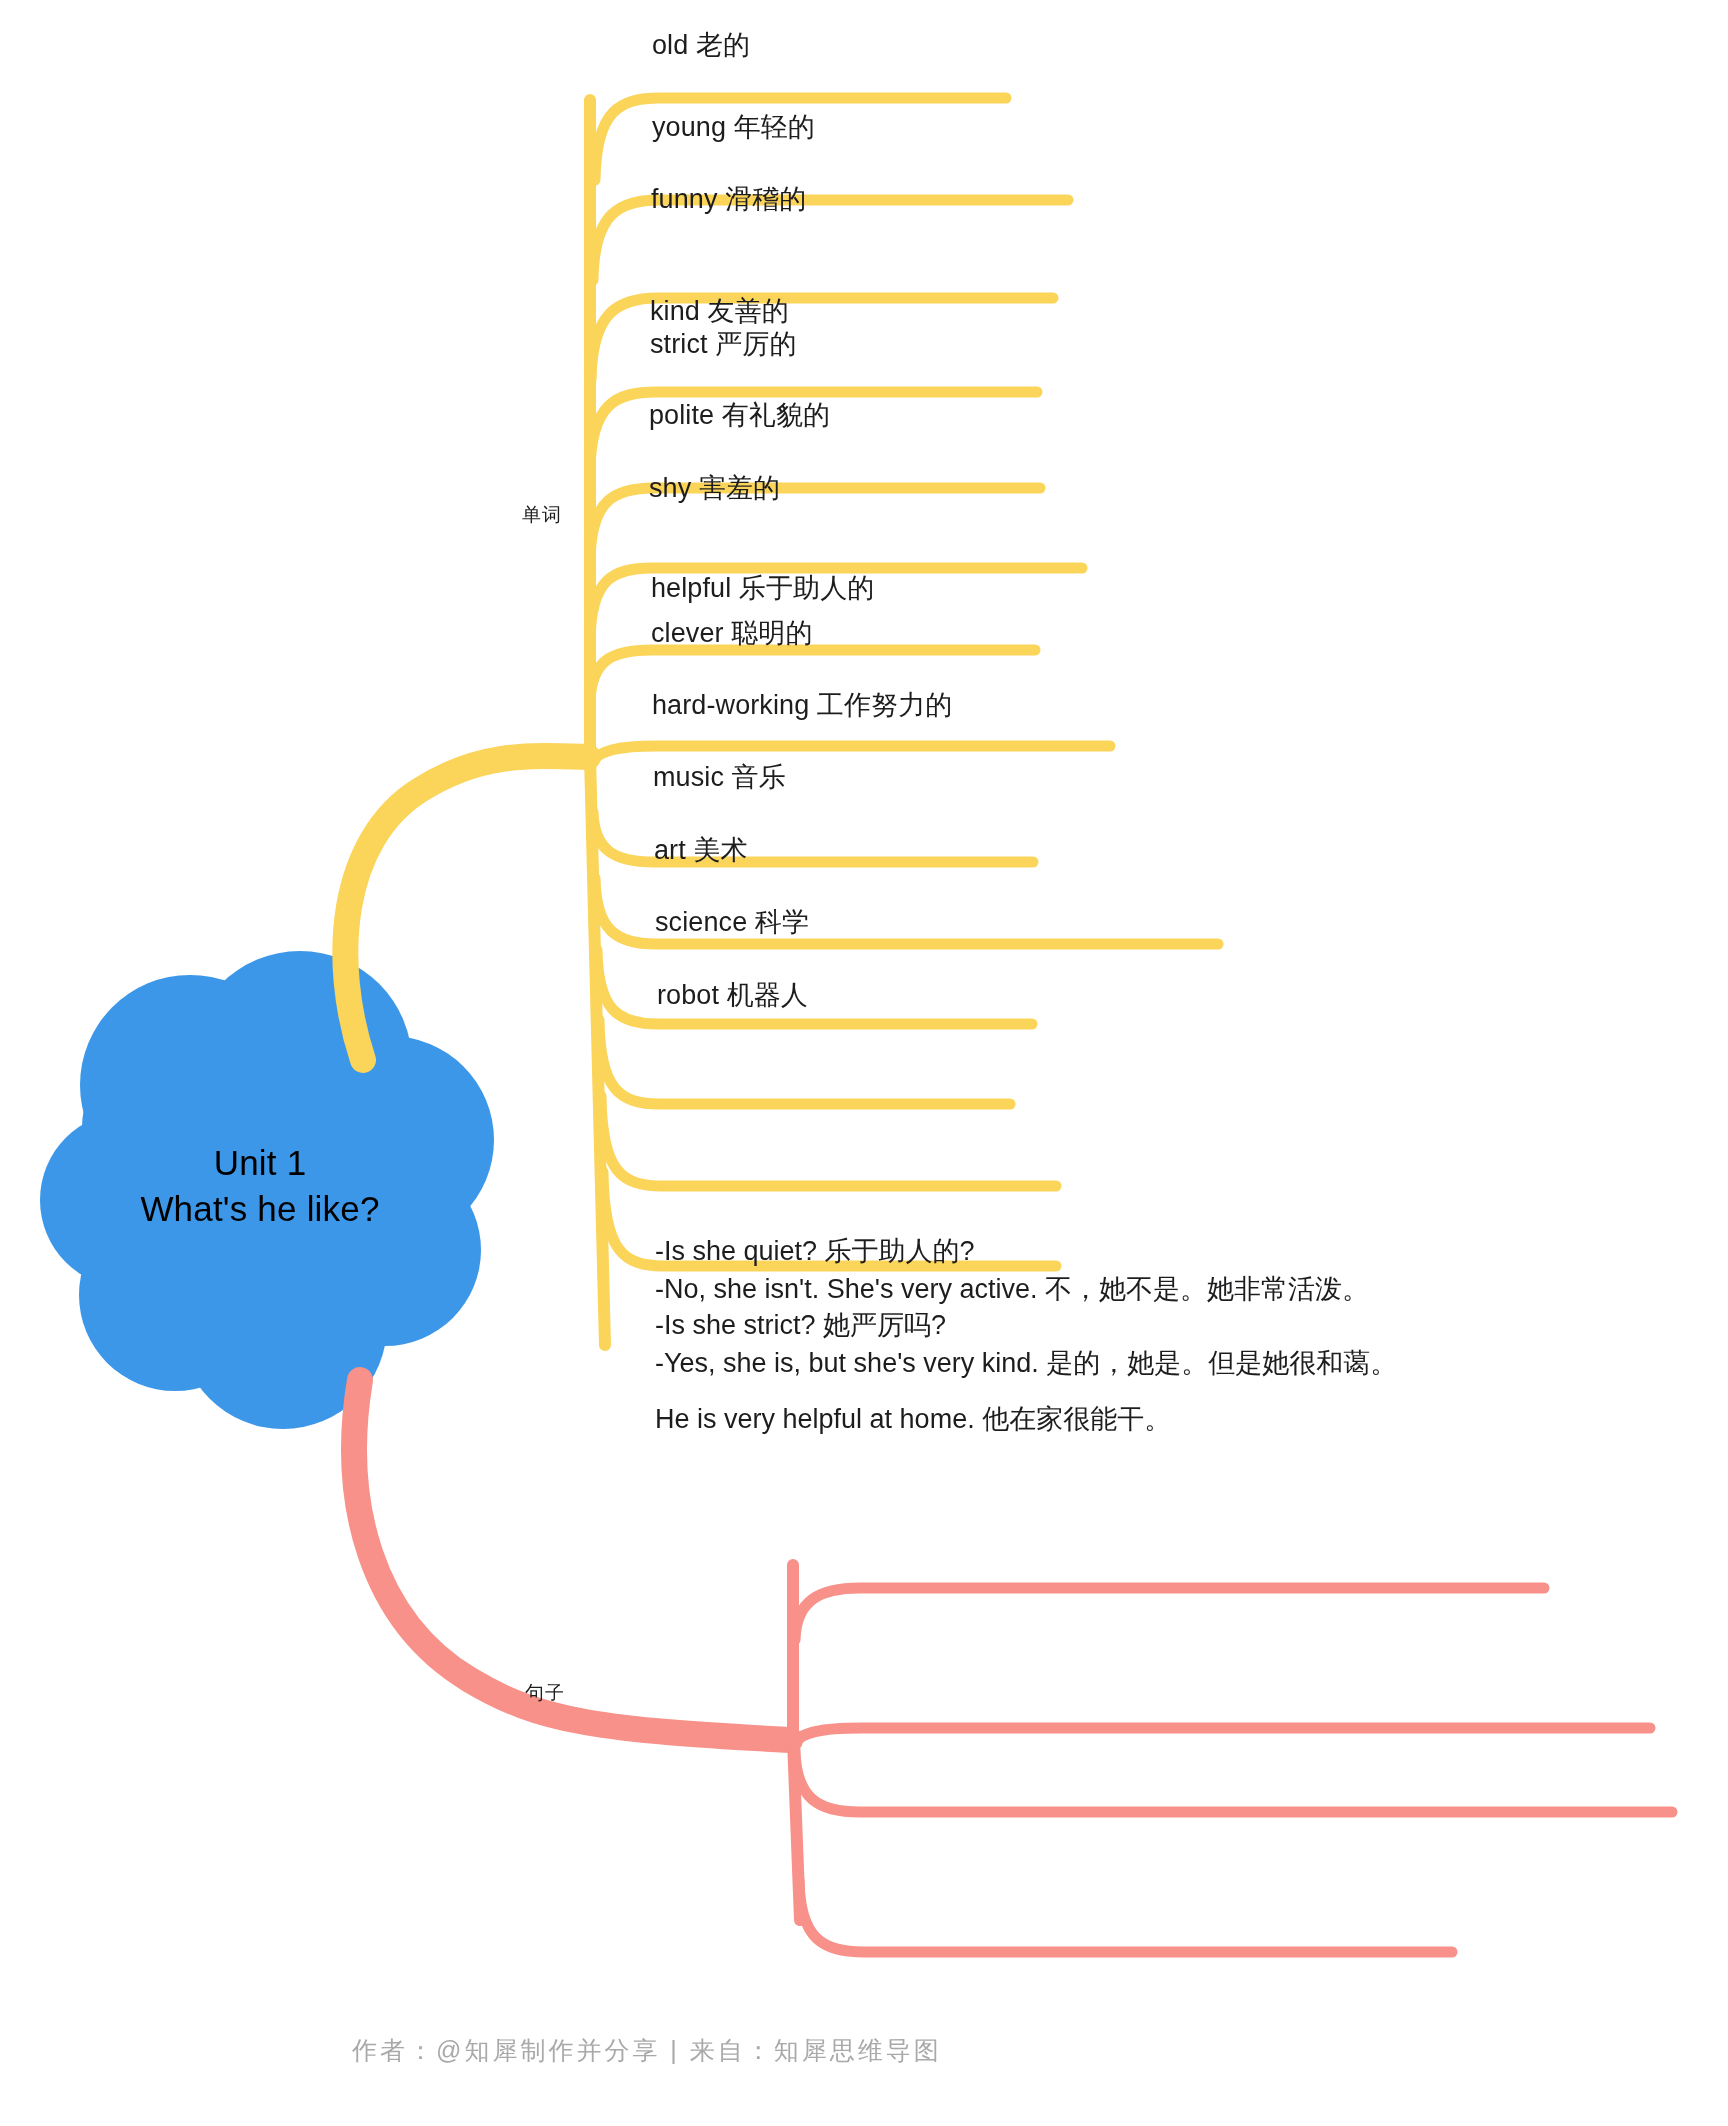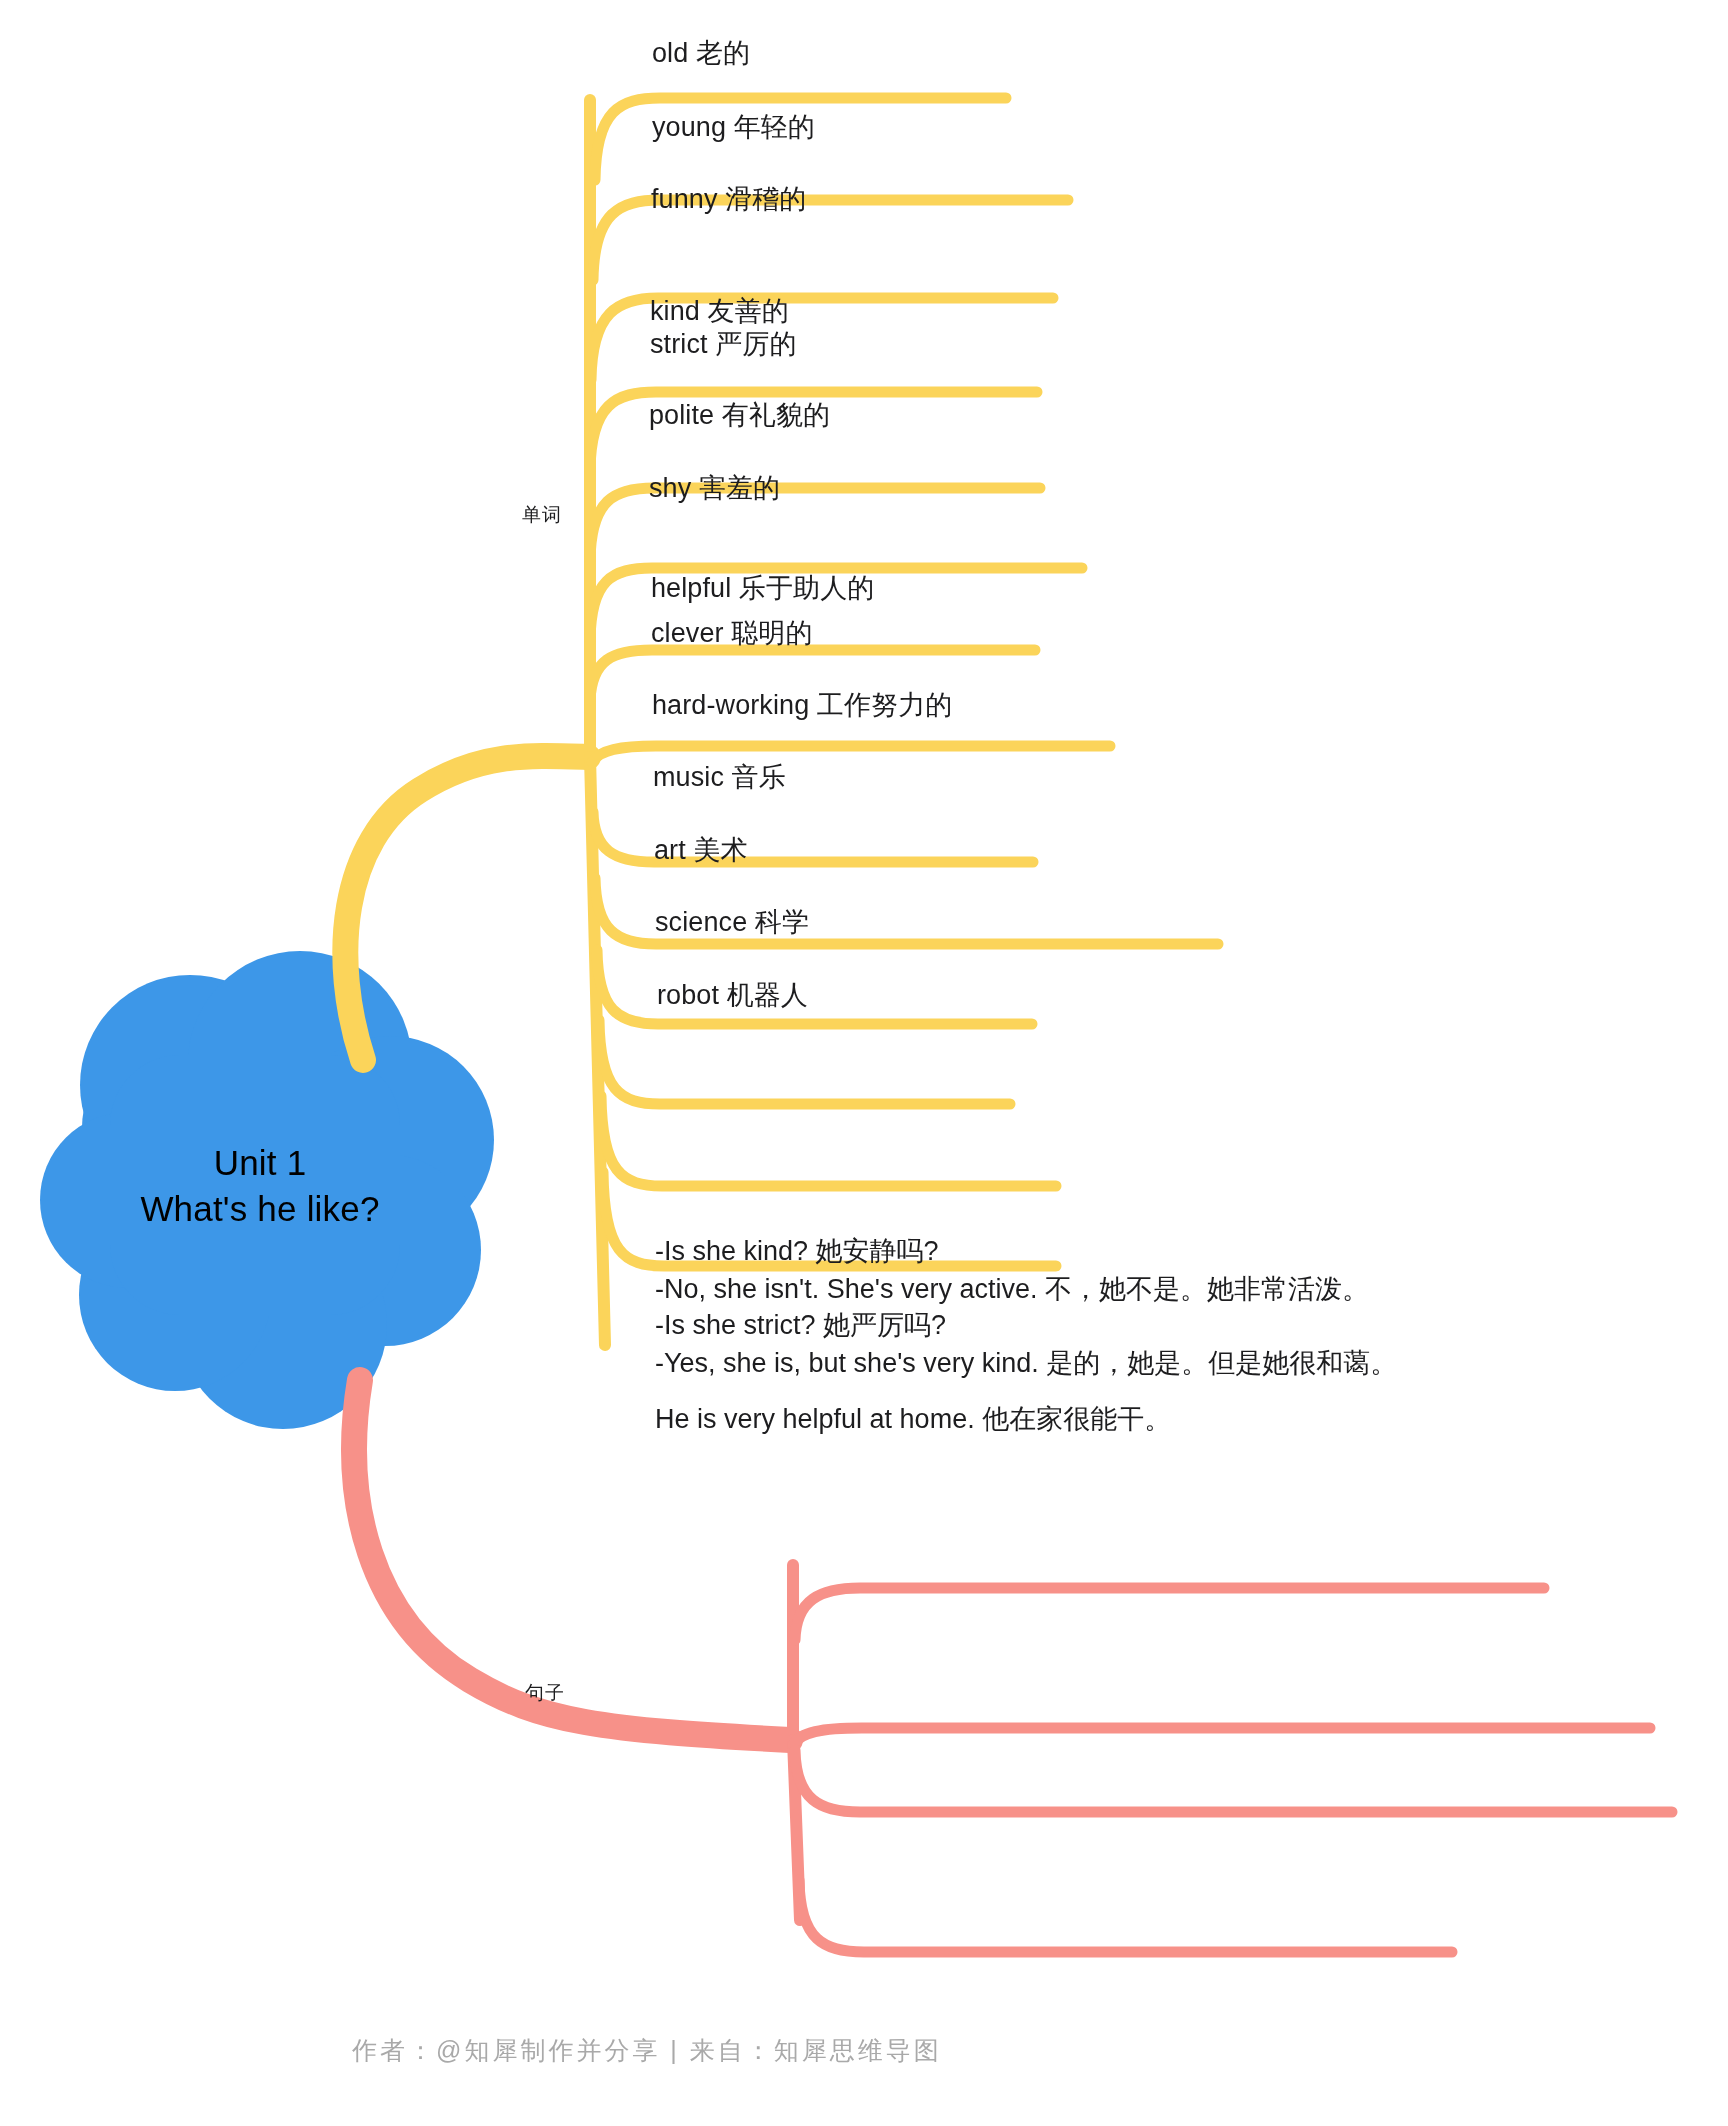--- a/index.html
+++ b/index.html
@@ -120,36 +120,36 @@
     </g>
   </svg>
 
   <div class="center-text" style="left:60px; top:1140px; width:400px;">Unit 1
 What's he like?</div>
 
   <div class="branch-title" style="left:522px; top:502px;">单词</div>
 
   <div class="branch-title" style="left:525px; top:1680px;">句子</div>
 
-  <div class="node-label" style="left:652px; top:34px;">old 老的</div>
+  <div class="node-label" style="left:652px; top:26px;">old 老的</div>
   <div class="node-label" style="left:652px; top:108px;">young 年轻的</div>
   <div class="node-label" style="left:651px; top:180px;">funny 滑稽的</div>
   <div class="node-label" style="left:650px; top:252px;margin-top:40px;">kind 友善的</div>
   <div class="node-label" style="left:650px; top:325px;">strict 严厉的</div>
   <div class="node-label" style="left:649px; top:396px;">polite 有礼貌的</div>
   <div class="node-label" style="left:649px; top:469px;">shy 害羞的</div>
   <div class="node-label" style="left:651px; top:542px;margin-top:27px;">helpful 乐于助人的</div>
   <div class="node-label" style="left:651px; top:614px;">clever 聪明的</div>
   <div class="node-label" style="left:652px; top:686px;">hard-working 工作努力的</div>
   <div class="node-label" style="left:653px; top:758px;">music 音乐</div>
   <div class="node-label" style="left:654px; top:831px;">art 美术</div>
   <div class="node-label" style="left:655px; top:903px;">science 科学</div>
   <div class="node-label" style="left:657px; top:976px;">robot 机器人</div>
 
-  <div class="sentence-label" style="left:655px; top:1232px;">-Is she kind? 她安静吗?
+  <div class="sentence-label" style="left:655px; top:1232px;">-Is she quiet? 乐于助人的?
 -No, she isn't. She's very active. 不，她不是。她非常活泼。</div>
   <div class="sentence-label" style="left:655px; top:1306px;">-Is she strict? 她严厉吗?
 -Yes, she is, but she's very kind. 是的，她是。但是她很和蔼。</div>
   <div class="sentence-label" style="left:655px; top:1400px;">He is very helpful at home. 他在家很能干。</div>
 
   <div class="footer-text" style="left:352px; top:2034px;">作者：@知犀制作并分享  |  来自：知犀思维导图</div>
 
 </div>
 
 </body></html>

